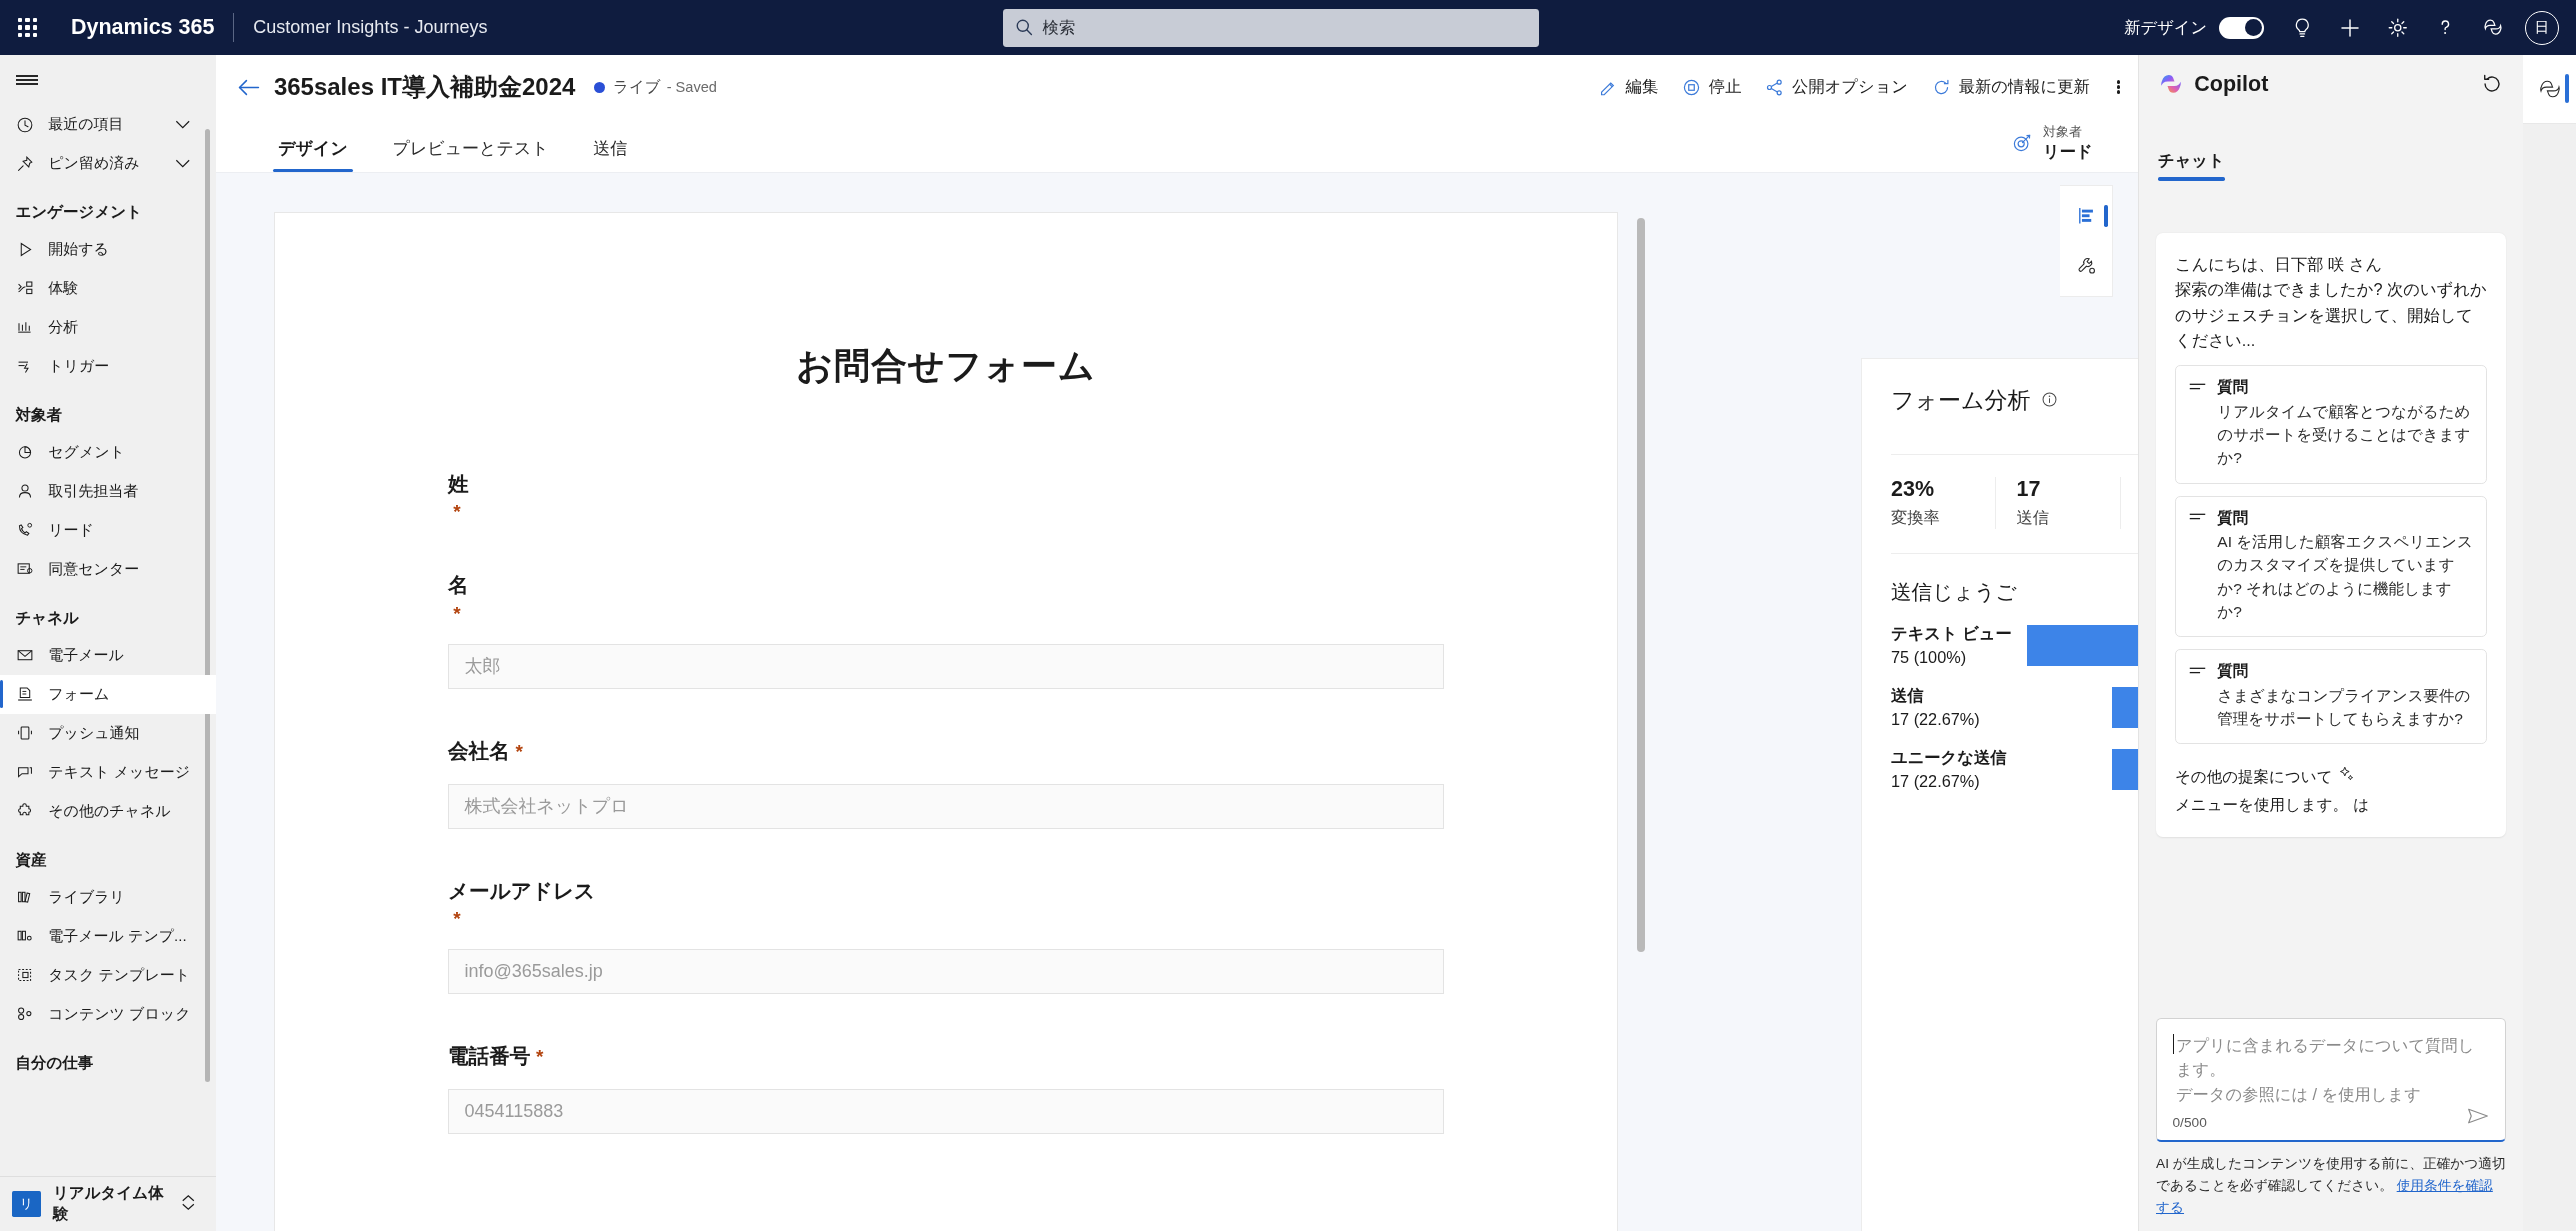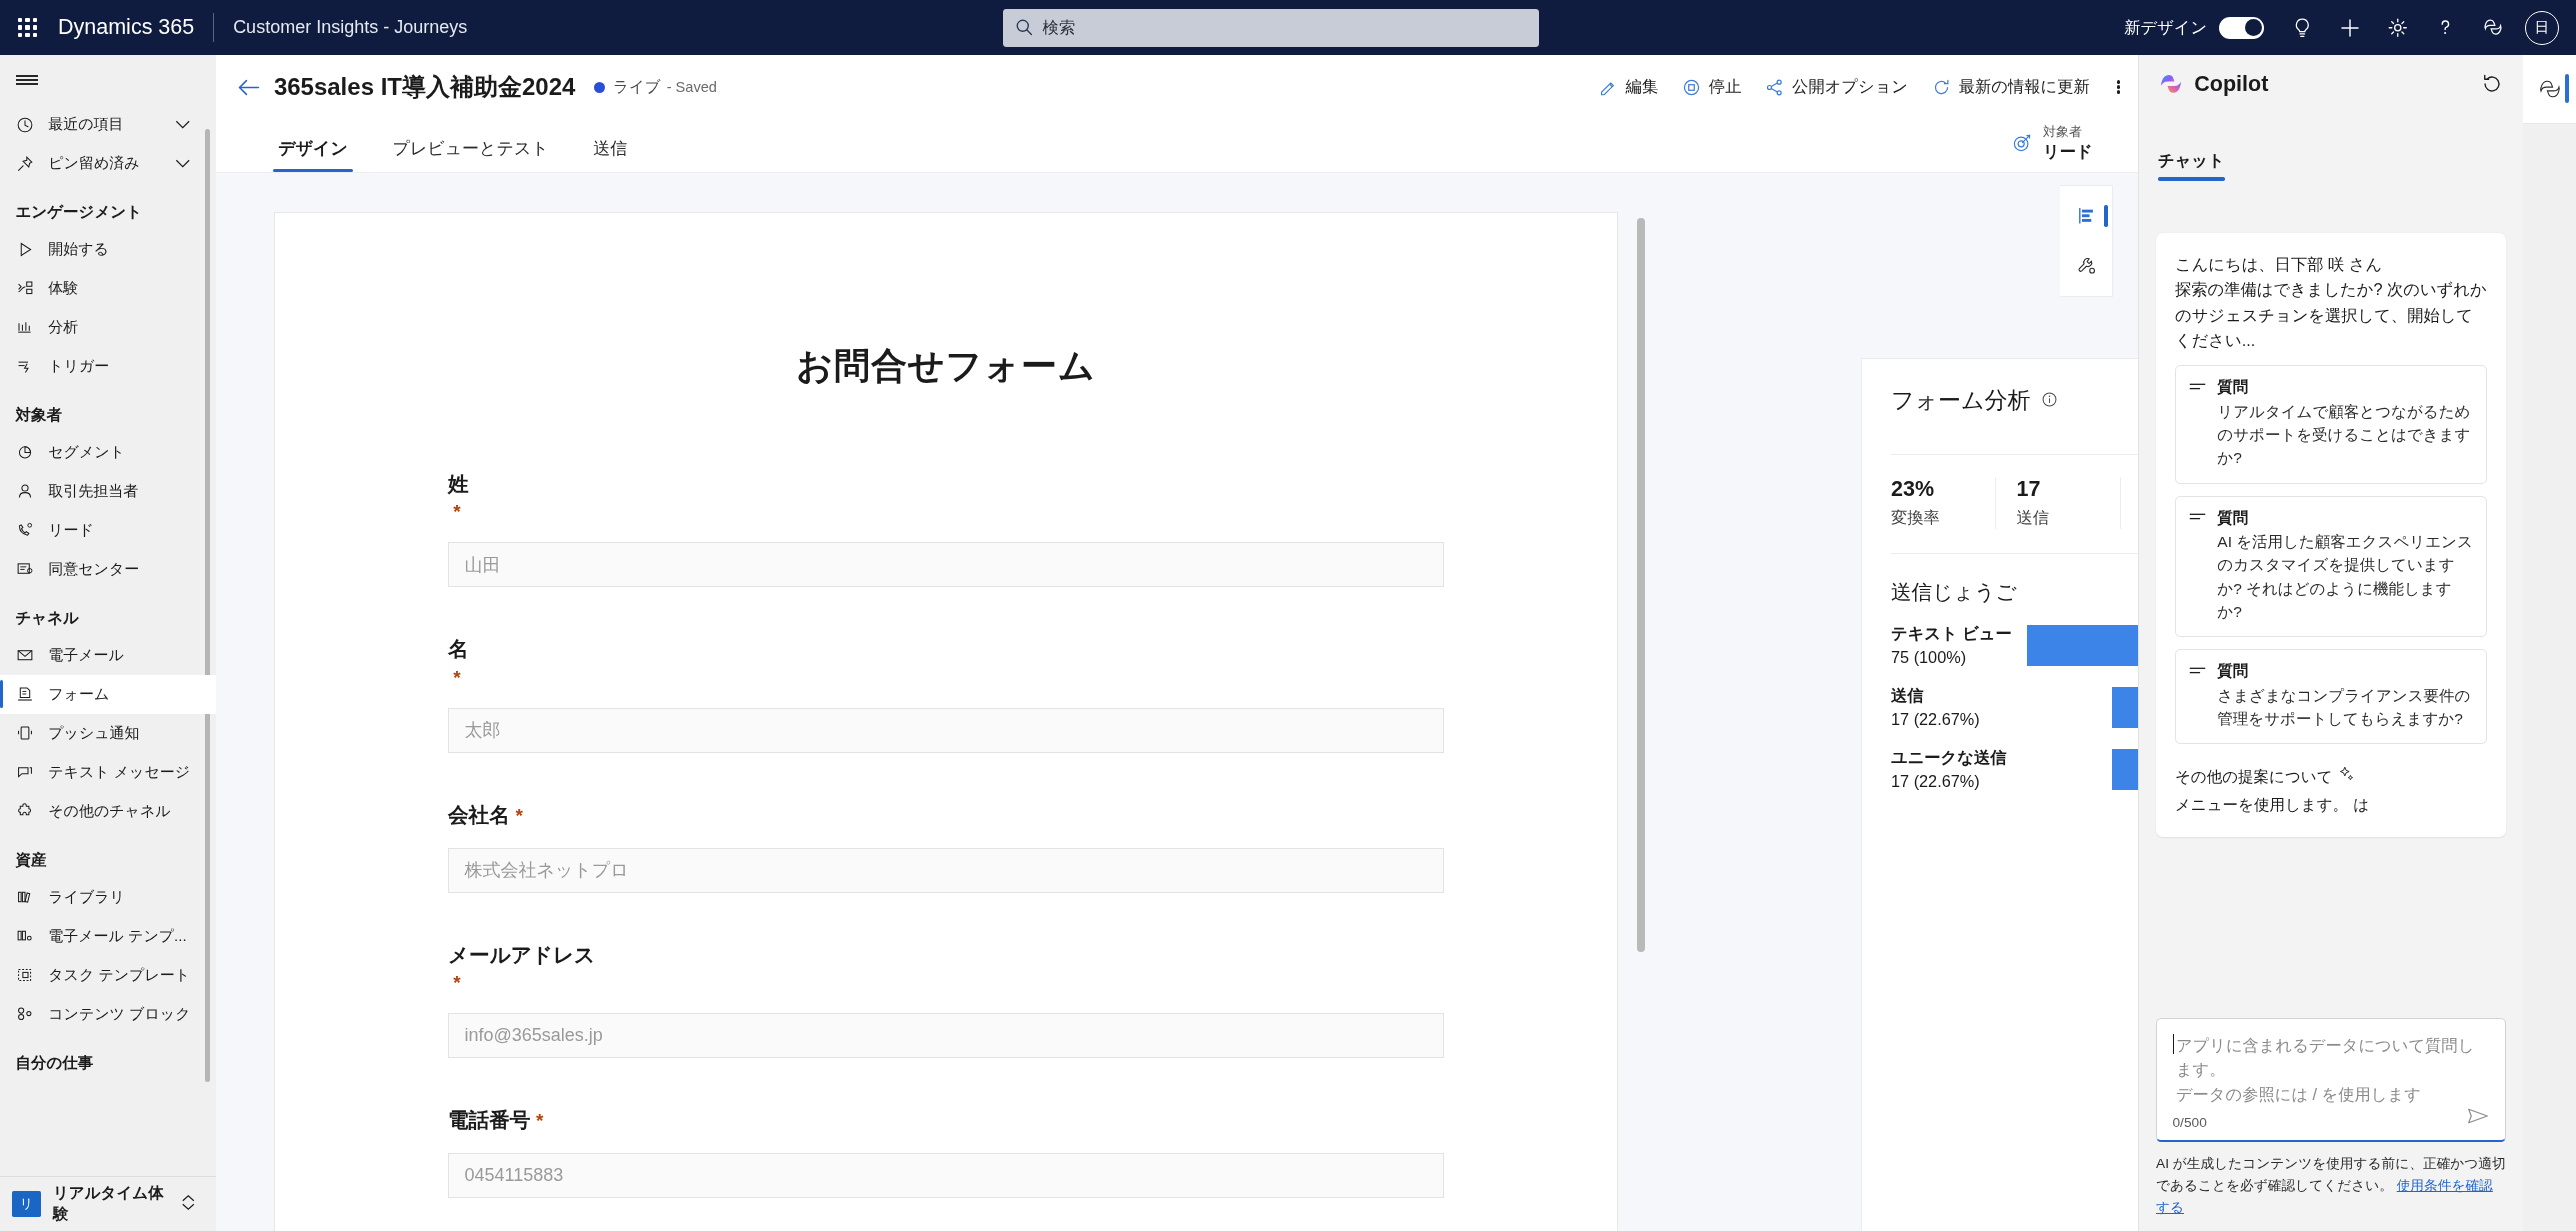--- a/index.html
+++ b/index.html
@@ -22,22 +22,22 @@
     width: 55px; height: 55px;
     display: flex; align-items: center; justify-content: center;
     cursor: pointer;
   }
   .waffle-grid {
     display: grid; grid-template-columns: repeat(3, 4.3px);
     grid-template-rows: repeat(3, 4.3px); gap: 3.4px;
   }
   .waffle-grid i { width: 4.3px; height: 4.3px; background: #ffffff; border-radius: 0.9px; display:block; }
   .brand {
-    color: #ffffff; font-size: 21.5px; font-weight: 400; letter-spacing: 0px;
-    margin-left: 3px; white-space: nowrap;
+    color: #ffffff; font-size: 21.5px; font-weight: 700; letter-spacing: 0px;
+    margin-left: 16px; white-space: nowrap;
   }
   .brand-divider {
     width: 0.9px; height: 29px; background: #5a6684; margin: 0 19px;
   }
   .app-name { color: #e6e9f0; font-size: 18px; font-weight: 400; white-space: nowrap; }
 
   .searchwrap {
     position: absolute; left: 1003px; top: 8.6px;
     width: 536px; height: 38px;
     background: #c8ccd6; border-radius: 3.4px;
@@ -712,23 +712,20 @@
 </div>
 
 <div class="workarea">
 
   <div class="canvas">
     <div class="formtitle">お問合せフォーム</div>
 
     <div class="fieldblock first">
       <div class="flabel">姓</div>
       <div class="freq below">*</div>
-      <div class="finput">
-          <span>山田</span>
-        </div>
     </div>
     <div class="fgap"></div>
 
     <div class="fieldblock">
       <div class="flabel">名</div>
       <div class="freq below">*</div>
       <div class="finput">
           <span>太郎</span>
         </div>
     </div>

